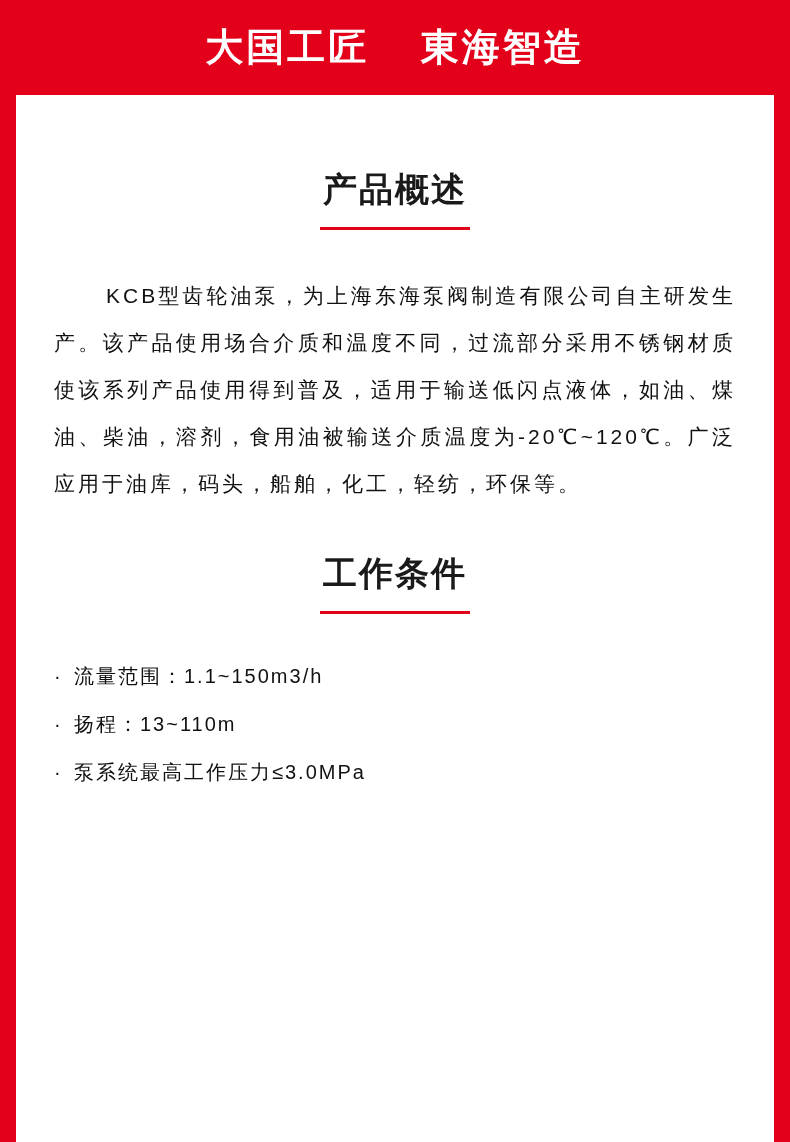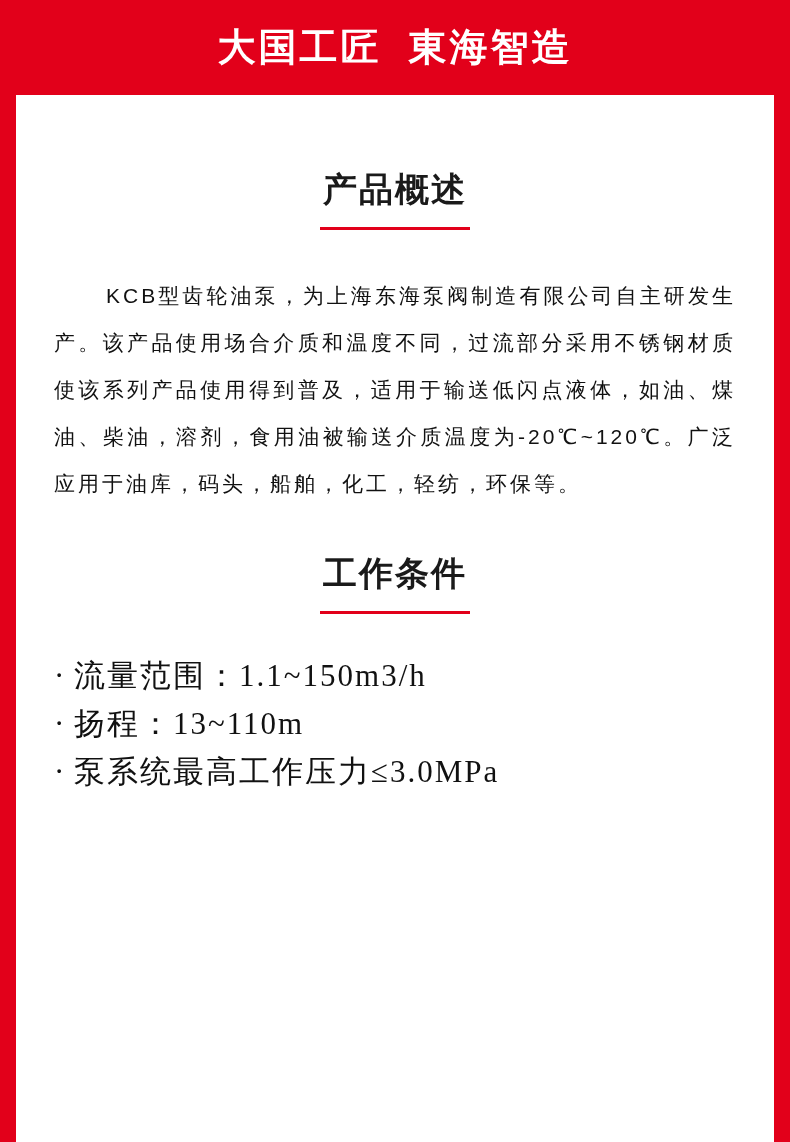--- a/index.html
+++ b/index.html
@@ -26,21 +26,21 @@
     display: flex;
     align-items: center;
     justify-content: center;
   }
   .banner-title {
     color: #ffffff;
     font-size: 38px;
     font-weight: bold;
     letter-spacing: 3px;
     white-space: pre;
-    font-family: Liberation Sans, sans-serif;
+    font-family: Liberation Mono, monospace;
   }
 
   
   .rail {
     position: absolute;
     top: 0;
     width: 16px;
     height: 1142px;
     background: #e2001a;
   }
@@ -84,25 +84,25 @@
     font-family: "Liberation Sans", sans-serif;
   }
   .body-text .indent { display: inline-block; width: 52px; }
 
   .section-2 { margin-top: 44px; }
 
   .bullet-list {
     margin: 38px 30px 0 38px;
     padding: 0;
     list-style: none;
-    font-size: 31px;
+    font-size: 20px;
     line-height: 48px;
     color: #111111;
     letter-spacing: 2px;
-    font-family: Liberation Serif, serif;
+    font-family: Liberation Sans, sans-serif;
   }
   .bullet-list li {
     white-space: pre-wrap;
   }
   .bullet-list li .dot {
     display: inline-block;
     width: 20px;
     color: #111111;
   }
 </style>

